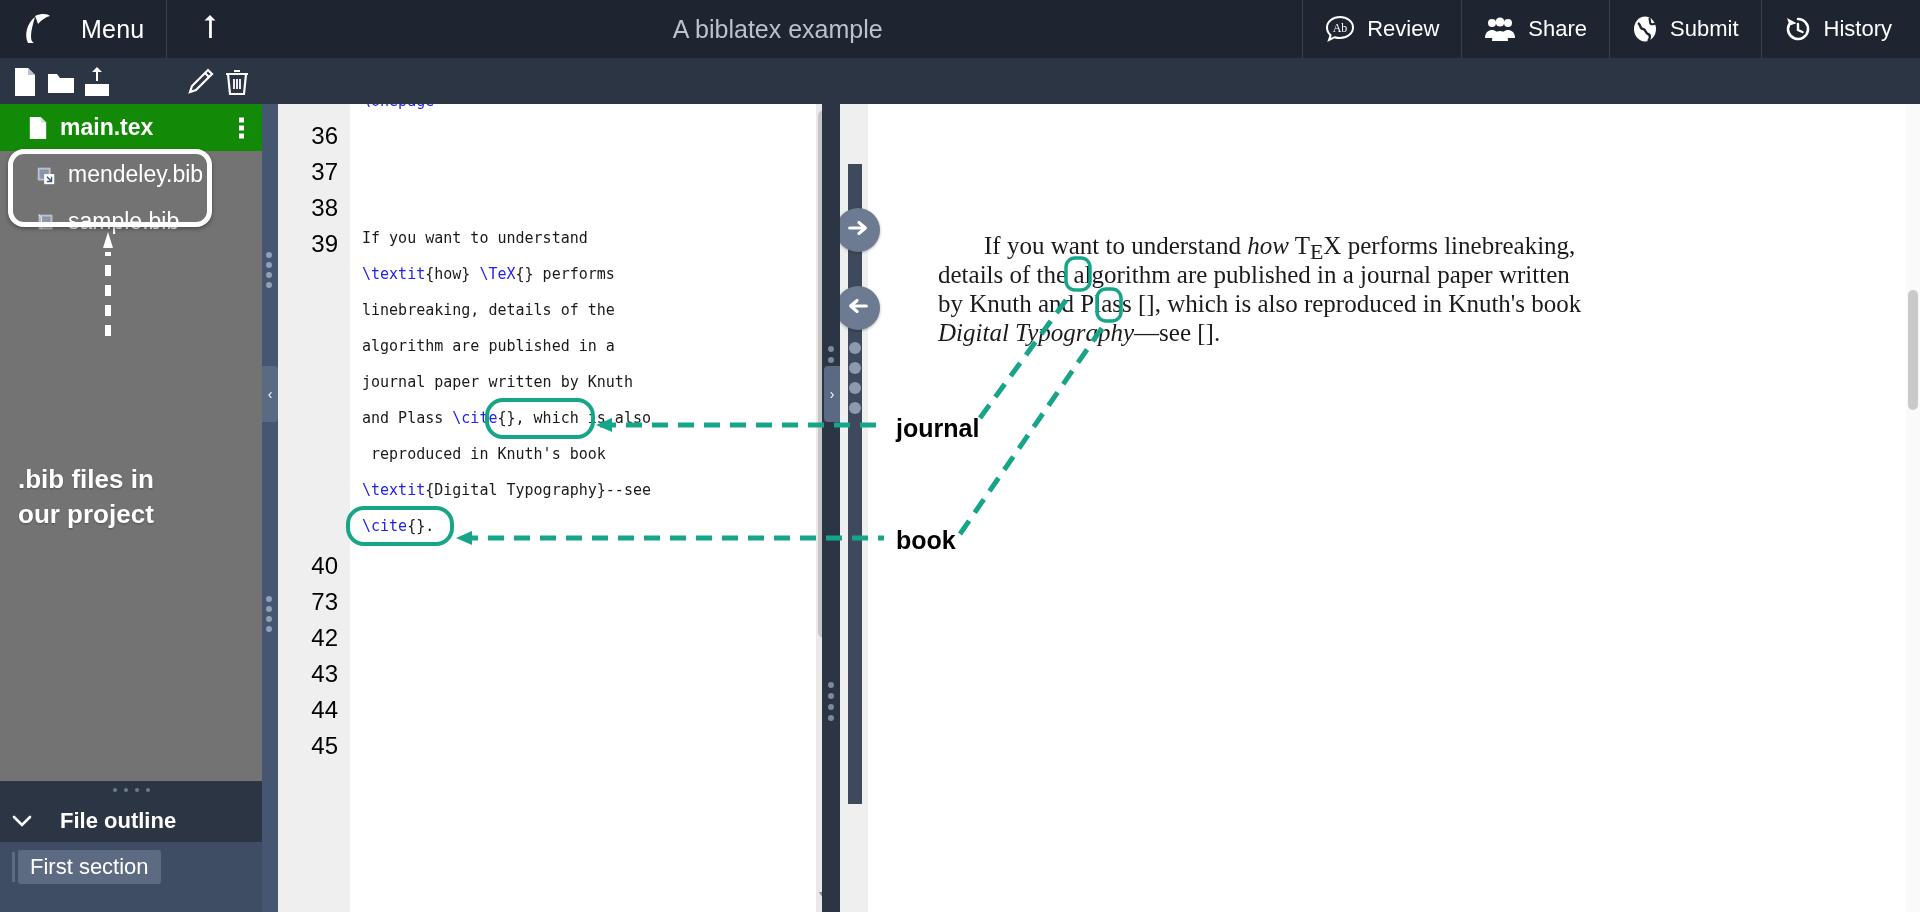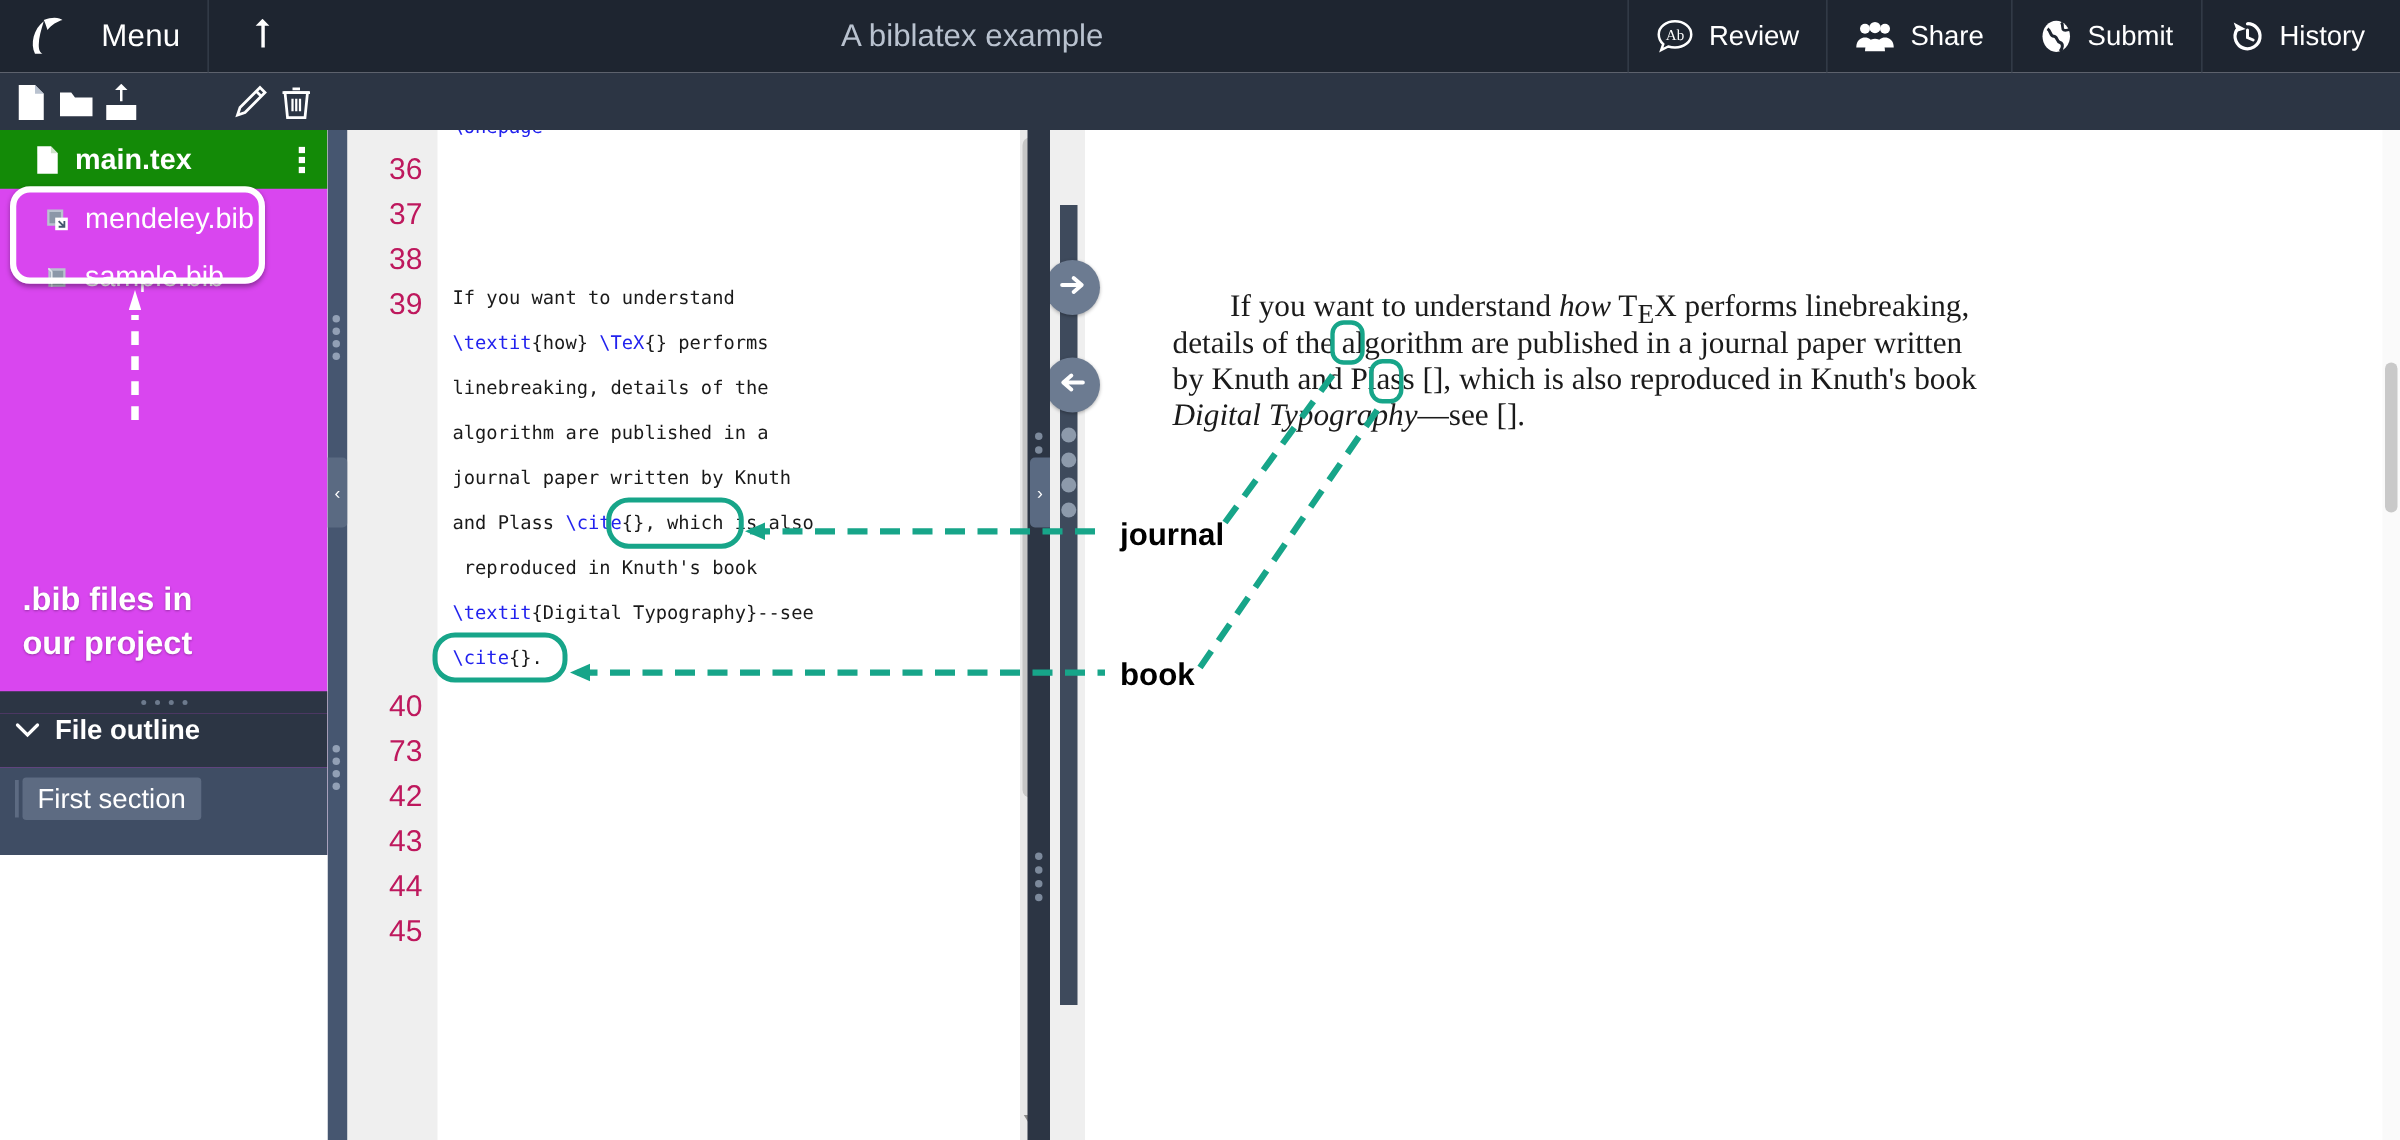--- a/index.html
+++ b/index.html
@@ -83,22 +83,22 @@
     position: absolute; right: 18px; top: 50%; transform: translateY(-50%);
     width: 0; height: 0; border-left: 9px solid transparent;
     border-right: 9px solid transparent; border-top: 10px solid #fff;
   }
   .tb-ico-logs { position: absolute; left: 1063px; top: 64px; width: 30px; height: 32px; cursor:pointer;}
   .tb-ico-dl   { position: absolute; left: 1104px; top: 64px; width: 30px; height: 32px; cursor:pointer;}
   .tb-ico-exp2 { position: absolute; left: 1532px; top: 64px; width: 34px; height: 32px; cursor:pointer;}
 
   
   .sidebar {
-    position: absolute; left: 0; top: 104px; width: 262px; height: 580px;
-    background: #d946ef;
+    position: absolute; left: 0; top: 104px; width: 262px; height: 808px;
+    background: #737373;
   }
   .file-row {
     height: 47px; display: flex; align-items: center; gap: 10px;
     padding-left: 34px; color: #fff; font-size: 23px; cursor: pointer;
     position: relative;
   }
   .file-row.selected { background: #138a07; font-weight: 700; padding-left: 26px; }
   .file-row .kebab {
     position: absolute; right: 18px; top: 50%; transform: translateY(-50%);
     display: flex; flex-direction: column; gap: 3px;
@@ -123,21 +123,21 @@
 
   .side-resize-handle {
     position: absolute; left: 0; bottom: 113px; width: 262px; height: 18px;
     background: #2c3544; display: flex; align-items: center; justify-content: center; gap: 7px;
     cursor: row-resize;
   }
   .side-resize-handle i { width: 4px; height: 4px; border-radius: 50%; background: #6d7a8d; display: block; }
 
   .outline-header {
     position: absolute; left: 0; bottom: 70px; width: 262px; height: 43px;
-    background: #2c3544; display: flex; align-items: flex-start; gap: 12px;
+    background: #2c3544; display: flex; align-items: center; gap: 28px;
     padding-left: 12px; color: #fff; font-size: 22px; font-weight: 700; cursor: pointer;
   }
   .outline-body {
     position: absolute; left: 0; bottom: 0; width: 262px; height: 70px;
     background: #3f4d64; padding-top: 8px;
   }
   .outline-item {
     margin-left: 18px; display: inline-block; padding: 4px 12px;
     background: #5d6b82; border-radius: 3px;
     color: #fff; font-size: 22px; cursor: pointer; text-align: right;
@@ -164,21 +164,21 @@
     position: absolute; left: 0; top: 262px; width: 16px; height: 56px;
     background: #5a6a82; border-radius: 0 4px 4px 0;
     color: #fff; font-size: 14px; display:flex; align-items:center; justify-content:center;
     cursor: pointer;
   }
   .linenos {
     position: absolute; left: 16px; top: 0; width: 72px; height: 100%;
     background: #efefef;
   }
   .lineno {
-    position: absolute; right: 12px; color: #be185d; font-size: 24px;
+    position: absolute; right: 12px; color: #000000; font-size: 24px;
     font-family: "Liberation Sans", sans-serif;
   }
   .codearea {
     position: absolute; left: 88px; top: 0; right: 0; height: 100%;
     font-family: "DejaVu Sans Mono", monospace;
     font-size: 15px; color: #1a1a1a; white-space: pre; padding-left: 28px;
   }
   .codeline { position: absolute; left: 12px; }
   .kw { color: #2222ee; }
   .ed-scrollbar {

